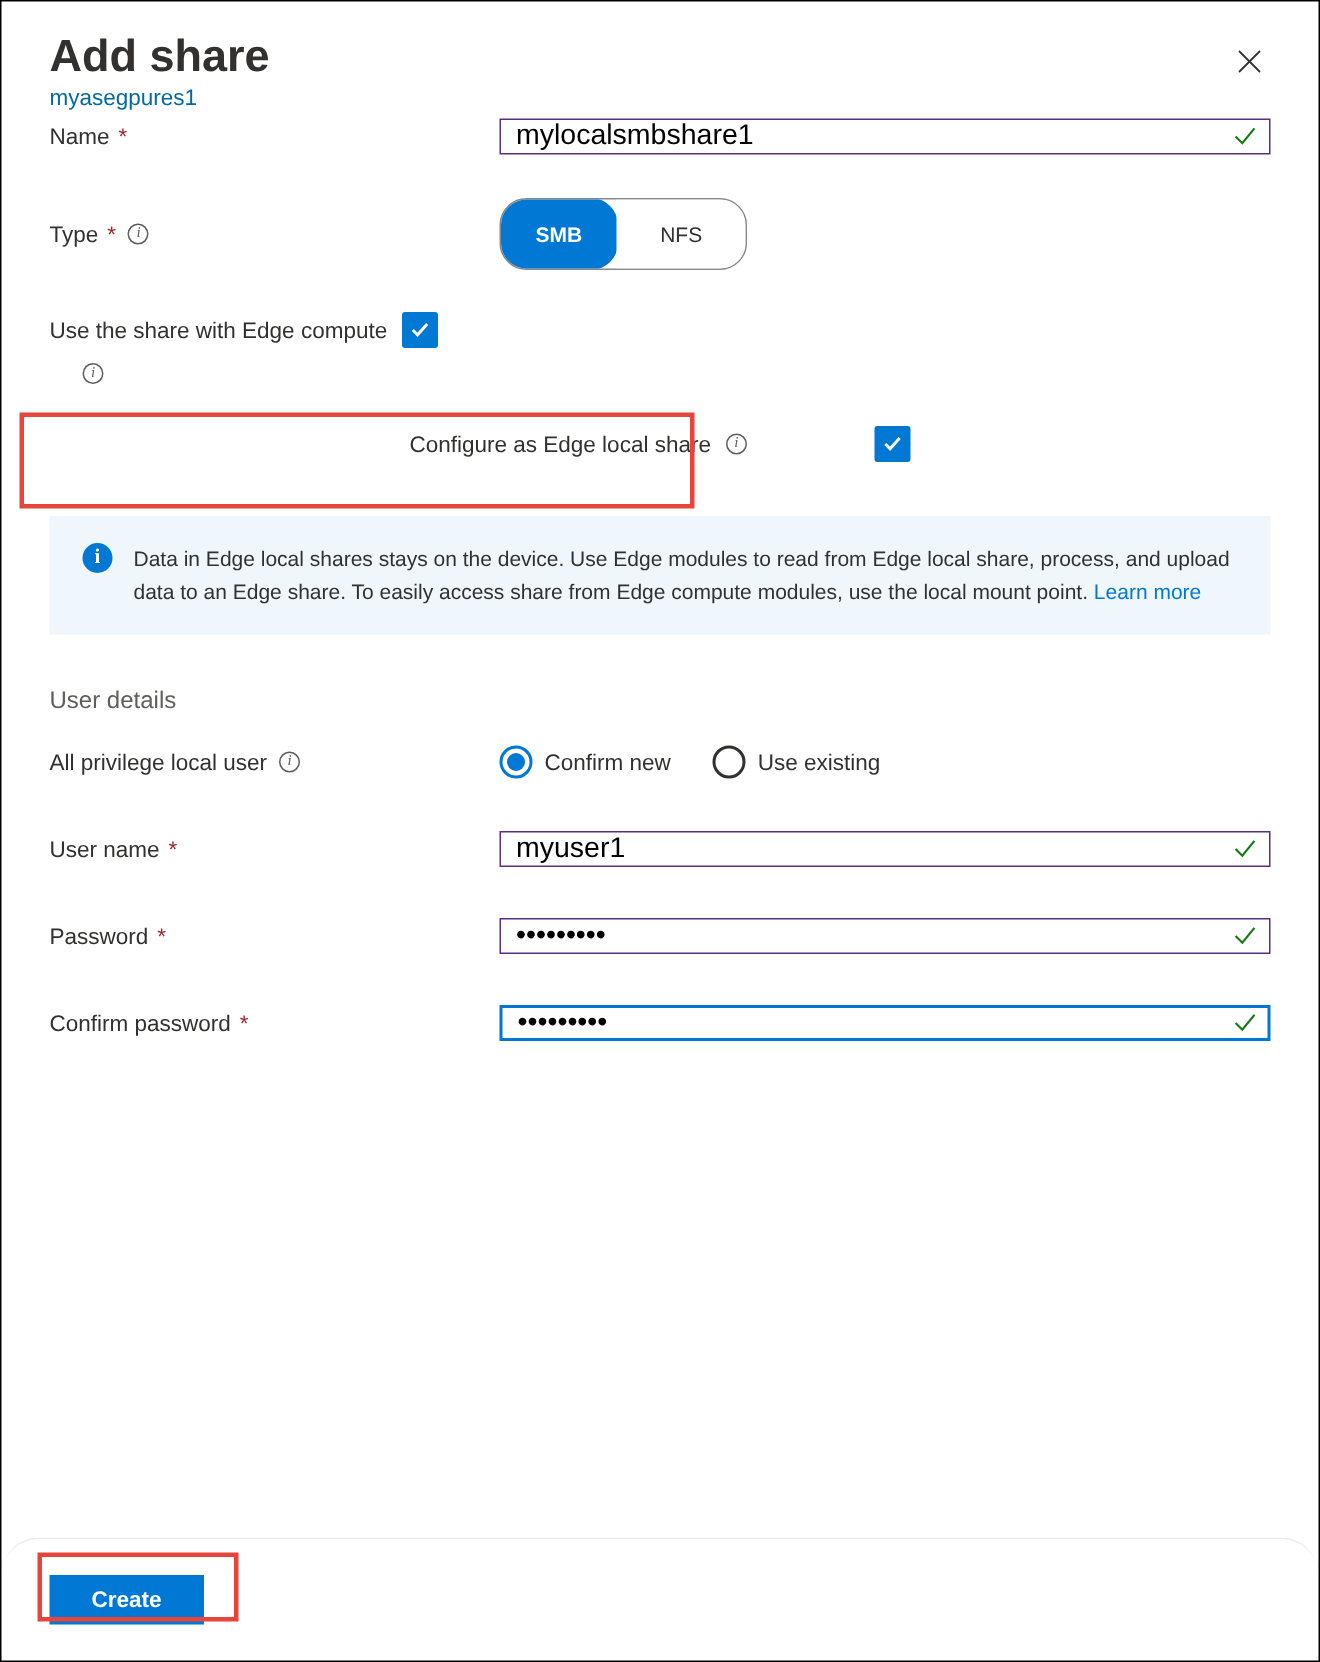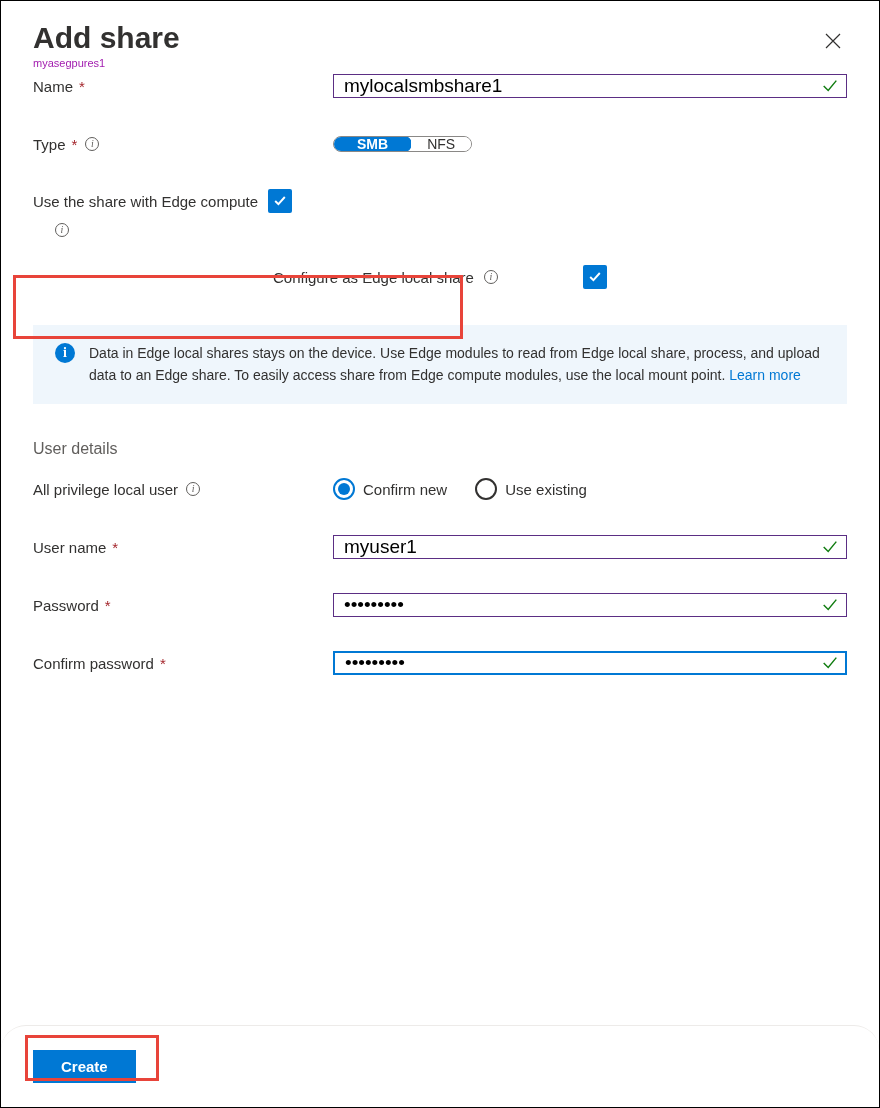--- a/index.html
+++ b/index.html
@@ -22,22 +22,22 @@
     display:flex;
     justify-content:space-between;
     align-items:flex-start;
   }
   .title {
     font-size:30px;
     font-weight:600;
     margin:0;
   }
   .subtitle {
-    font-size:11px;
-    color:#a21caf;
+    font-size:15px;
+    color:#0369a1;
     margin-top:2px;
   }
   .close-btn {
     font-size:22px;
     line-height:1;
     cursor:pointer;
     padding:4px;
     color:#323130;
     margin-top:6px;
   }
@@ -103,24 +103,24 @@
     pointer-events:none;
   }
   .valid-check svg { width:18px; height:18px; display:block; }
 
   
   .segmented {
     display:inline-flex;
     border:1px solid #8a8886;
     border-radius:18px;
     overflow:hidden;
-    height:16px;
+    height:48px;
   }
   .seg-opt {
-    padding:0 16px;
+    padding:0 29px;
     display:flex;
     align-items:center;
     justify-content:center;
     font-size:14px;
     cursor:pointer;
     background:#fff;
     color:#323130;
   }
   .seg-opt.selected {
     background:#0078d4;

